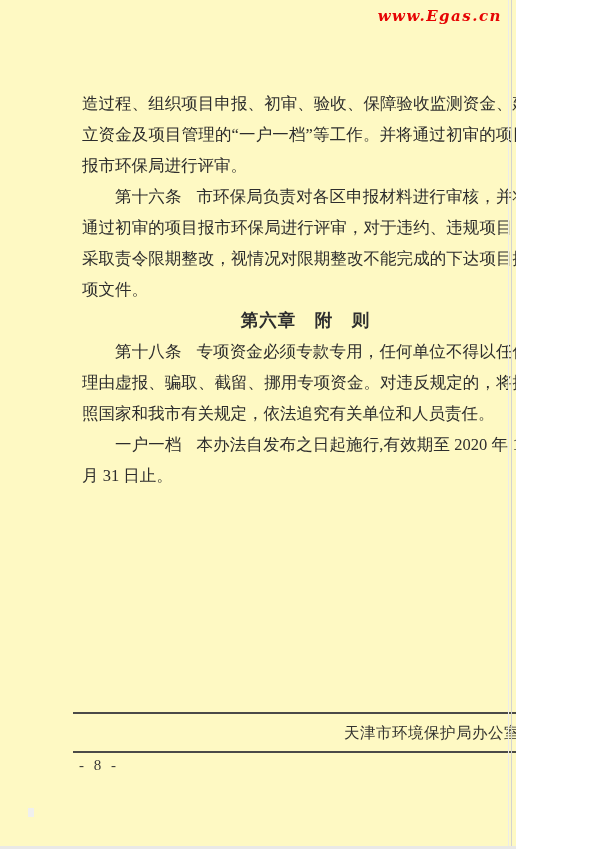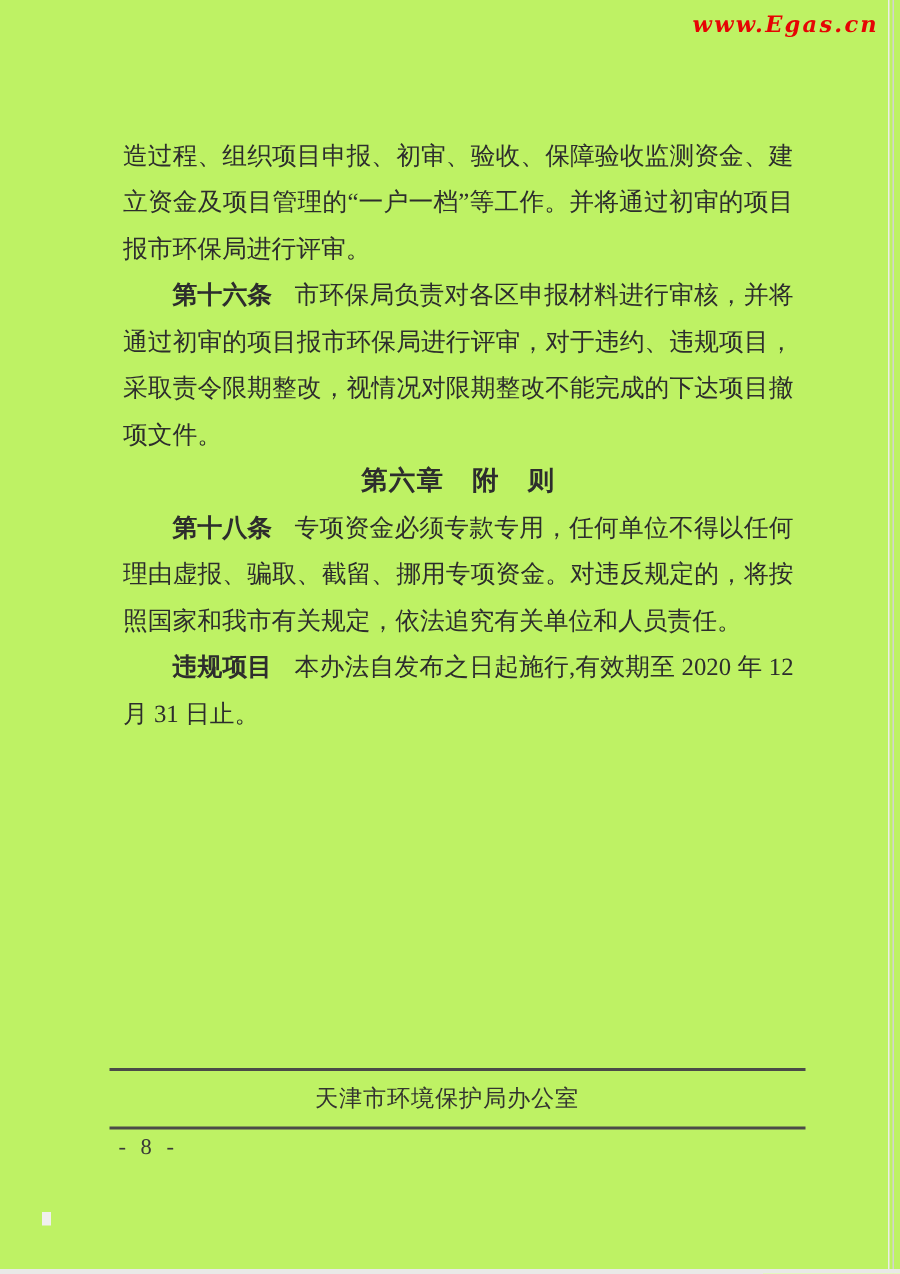--- a/index.html
+++ b/index.html
@@ -2,23 +2,23 @@
 <html><head>
 <meta charset="utf-8">
 <style>
   html, body {
     margin: 0;
     padding: 0;
     background: #ffffff;
   }
   .page {
     position: relative;
-    width: 600px;
+    width: 516px;
     height: 849px;
-    background: #bef264;
+    background: #fef9c3;
     overflow: hidden;
     font-family: "Liberation Serif", "DejaVu Serif", serif;
     color: #2d2d2d;
   }
   
   .watermark {
     position: absolute;
     top: 7px;
     right: 14px;
     color: #e60404;
@@ -40,21 +40,21 @@
     text-justify: inter-ideograph;
     word-break: break-all;
   }
   .para {
     margin: 0;
   }
   .para.indent {
     text-indent: 2em;
   }
   .lead {
-    font-weight: bold;
+    font-weight: normal;
     margin-right: 0.9em;
   }
   .chapter-heading {
     margin: 0;
     text-align: center;
     font-size: 17.5px;
     font-weight: bold;
     line-height: 31px;
     text-indent: 0;
     letter-spacing: 1px;
@@ -68,21 +68,21 @@
     border-top: 2px solid #4b4b48;
   }
   .footer-rule.top { top: 712px; }
   .footer-rule.bottom { top: 751px; }
   .footer-row {
     position: absolute;
     left: 76px;
     top: 720px;
     width: 444px;
     display: flex;
-    justify-content: center;
+    justify-content: flex-end;
     font-size: 15.5px;
     line-height: 26px;
     color: #333330;
     letter-spacing: 0.5px;
   }
   .page-number {
     position: absolute;
     left: 79px;
     top: 757px;
     font-size: 15px;
@@ -134,21 +134,21 @@
 
     <p class="para"><span>造过程、组织项目申报、初审、验收、保障验收监测资金、建立资金及项目管理的“一户一档”等工作。并将通过初审的项目报市环保局进行评审。</span></p>
 
     <p class="para indent"><span class="lead">第十六条</span><span>市环保局负责对各区申报材料进行审核，并将通过初审的项目报市环保局进行评审，对于违约、违规项目，采取责令限期整改，视情况对限期整改不能完成的下达项目撤项文件。</span></p>
 
 
     <p class="para chapter-heading">第六章　附　则</p>
 
     <p class="para indent"><span class="lead">第十八条</span><span>专项资金必须专款专用，任何单位不得以任何理由虚报、骗取、截留、挪用专项资金。对违反规定的，将按照国家和我市有关规定，依法追究有关单位和人员责任。</span></p>
 
-    <p class="para indent"><span class="lead">违规项目</span><span>本办法自发布之日起施行,有效期至 2020 年 12 月 31 日止。</span></p>
+    <p class="para indent"><span class="lead">一户一档</span><span>本办法自发布之日起施行,有效期至 2020 年 12 月 31 日止。</span></p>
 
   </div>
 
   <div class="footer-rule top"></div>
 
   <div class="footer-row">
     <span>天津市环境保护局办公室</span>
   </div>
 
   <div class="footer-rule bottom"></div>

